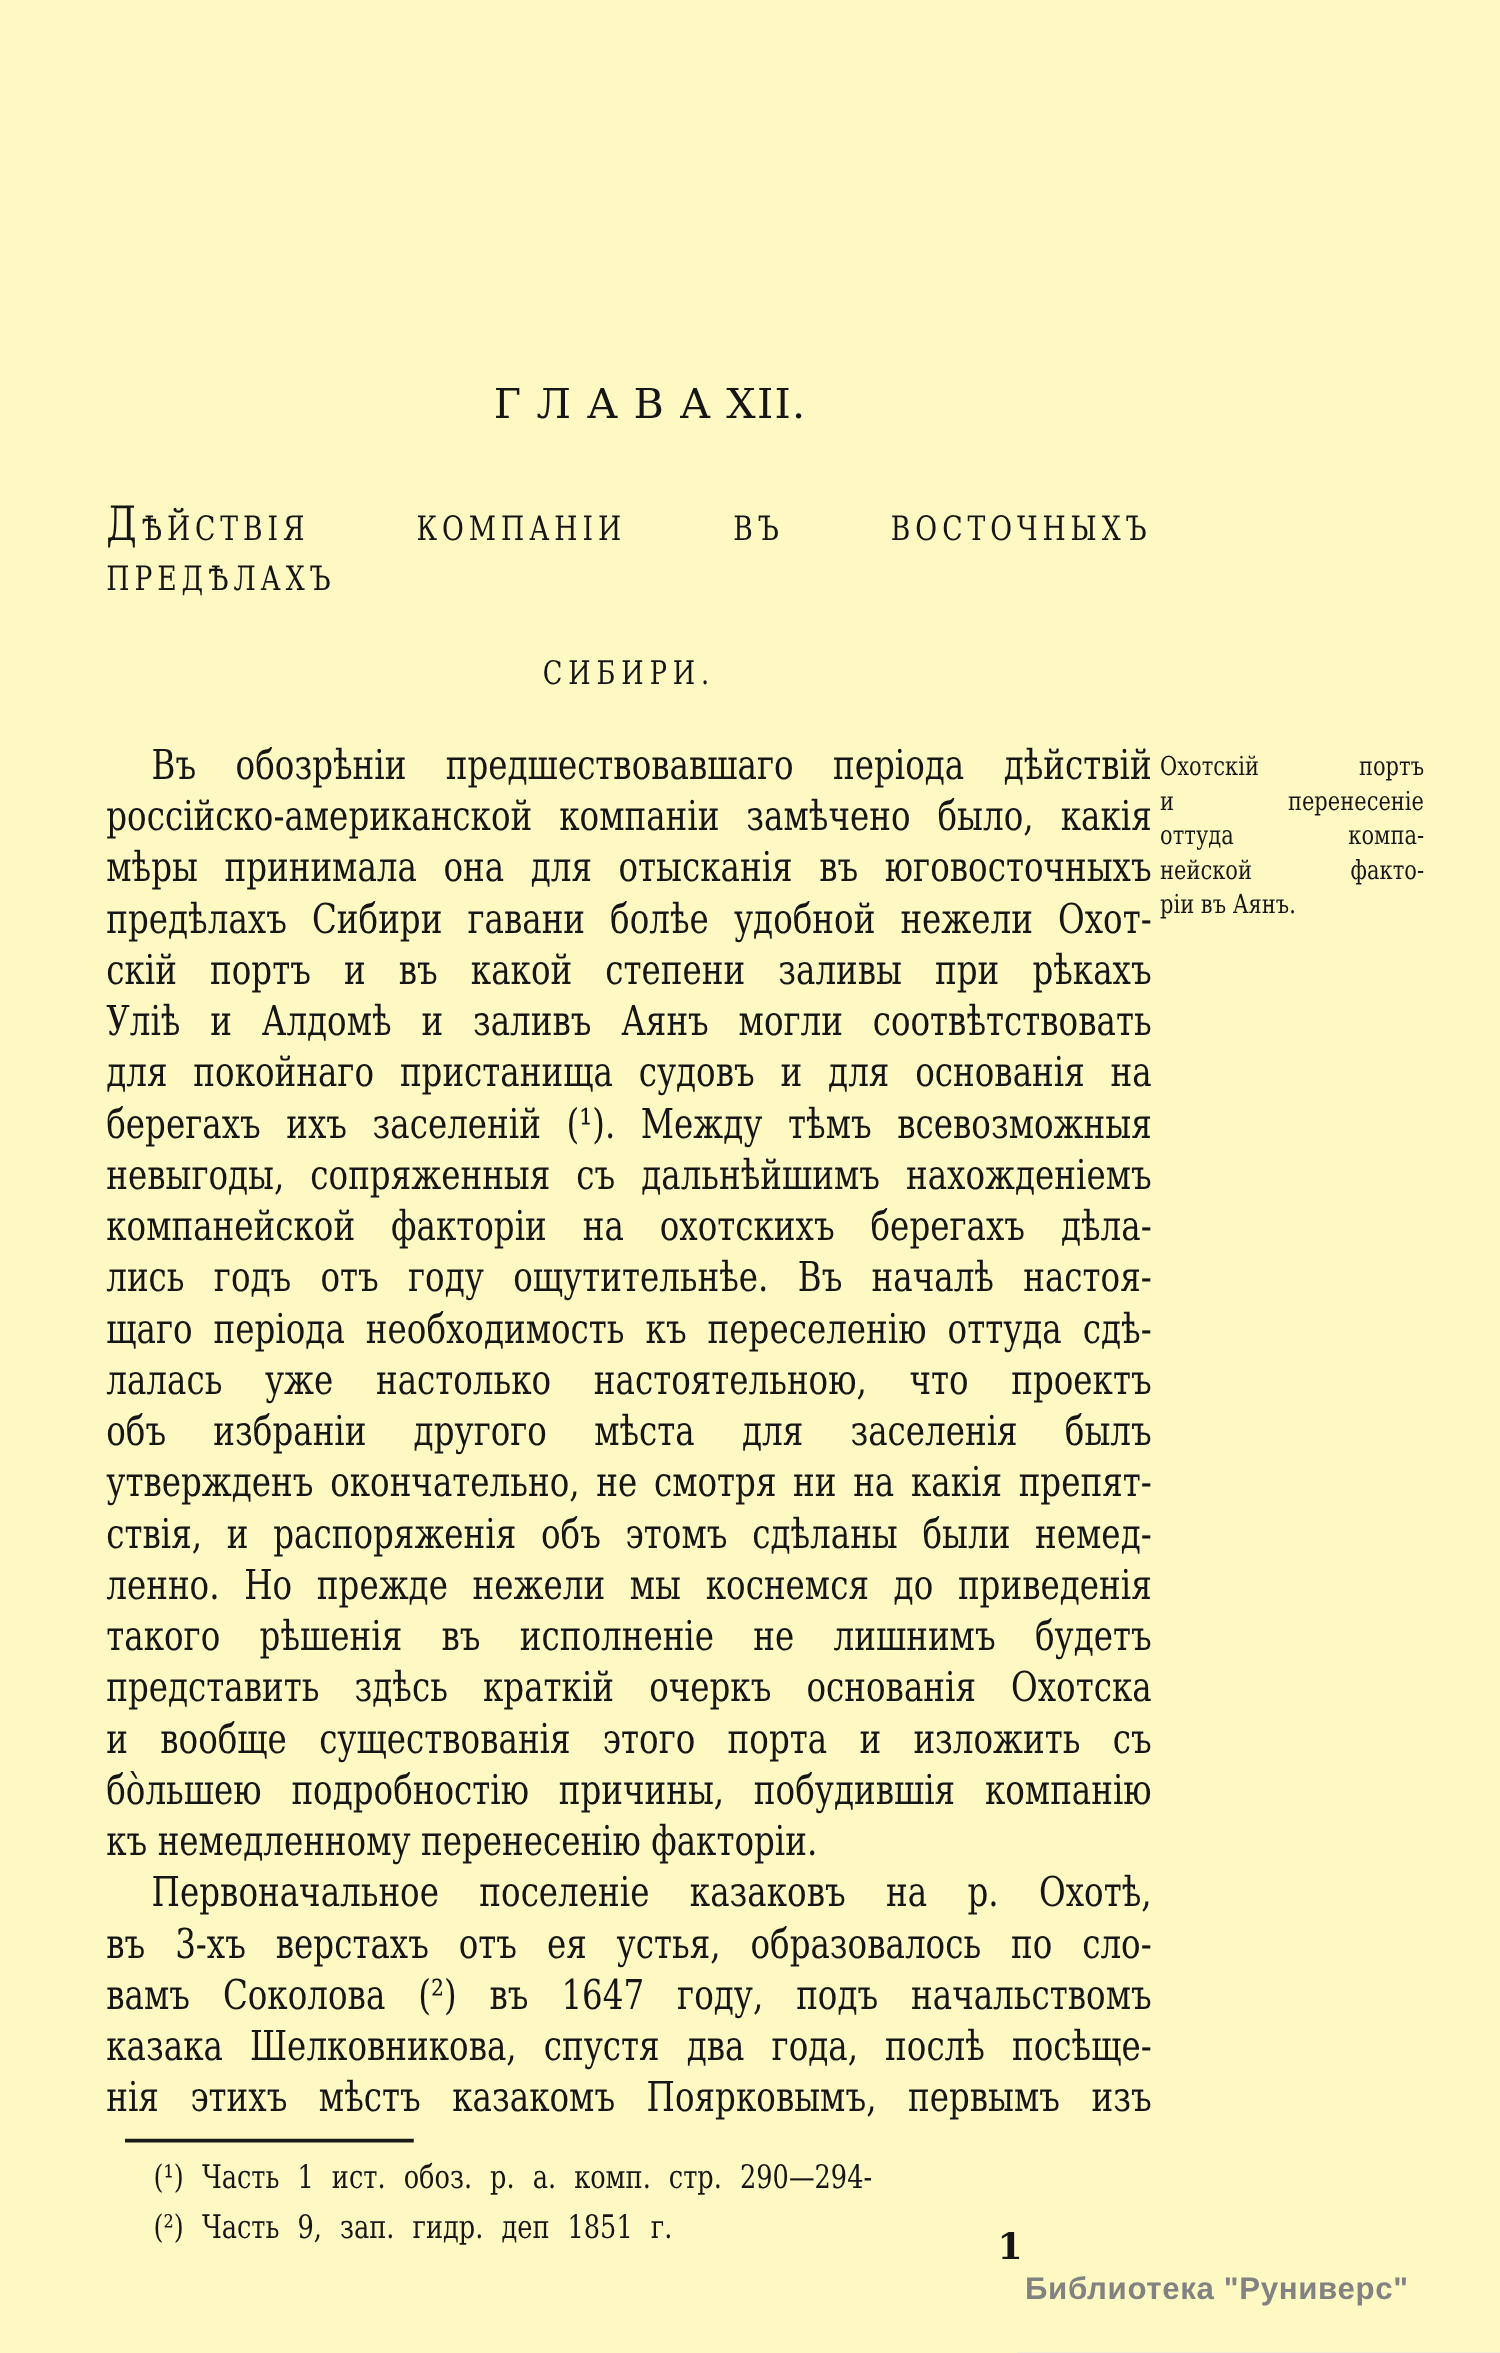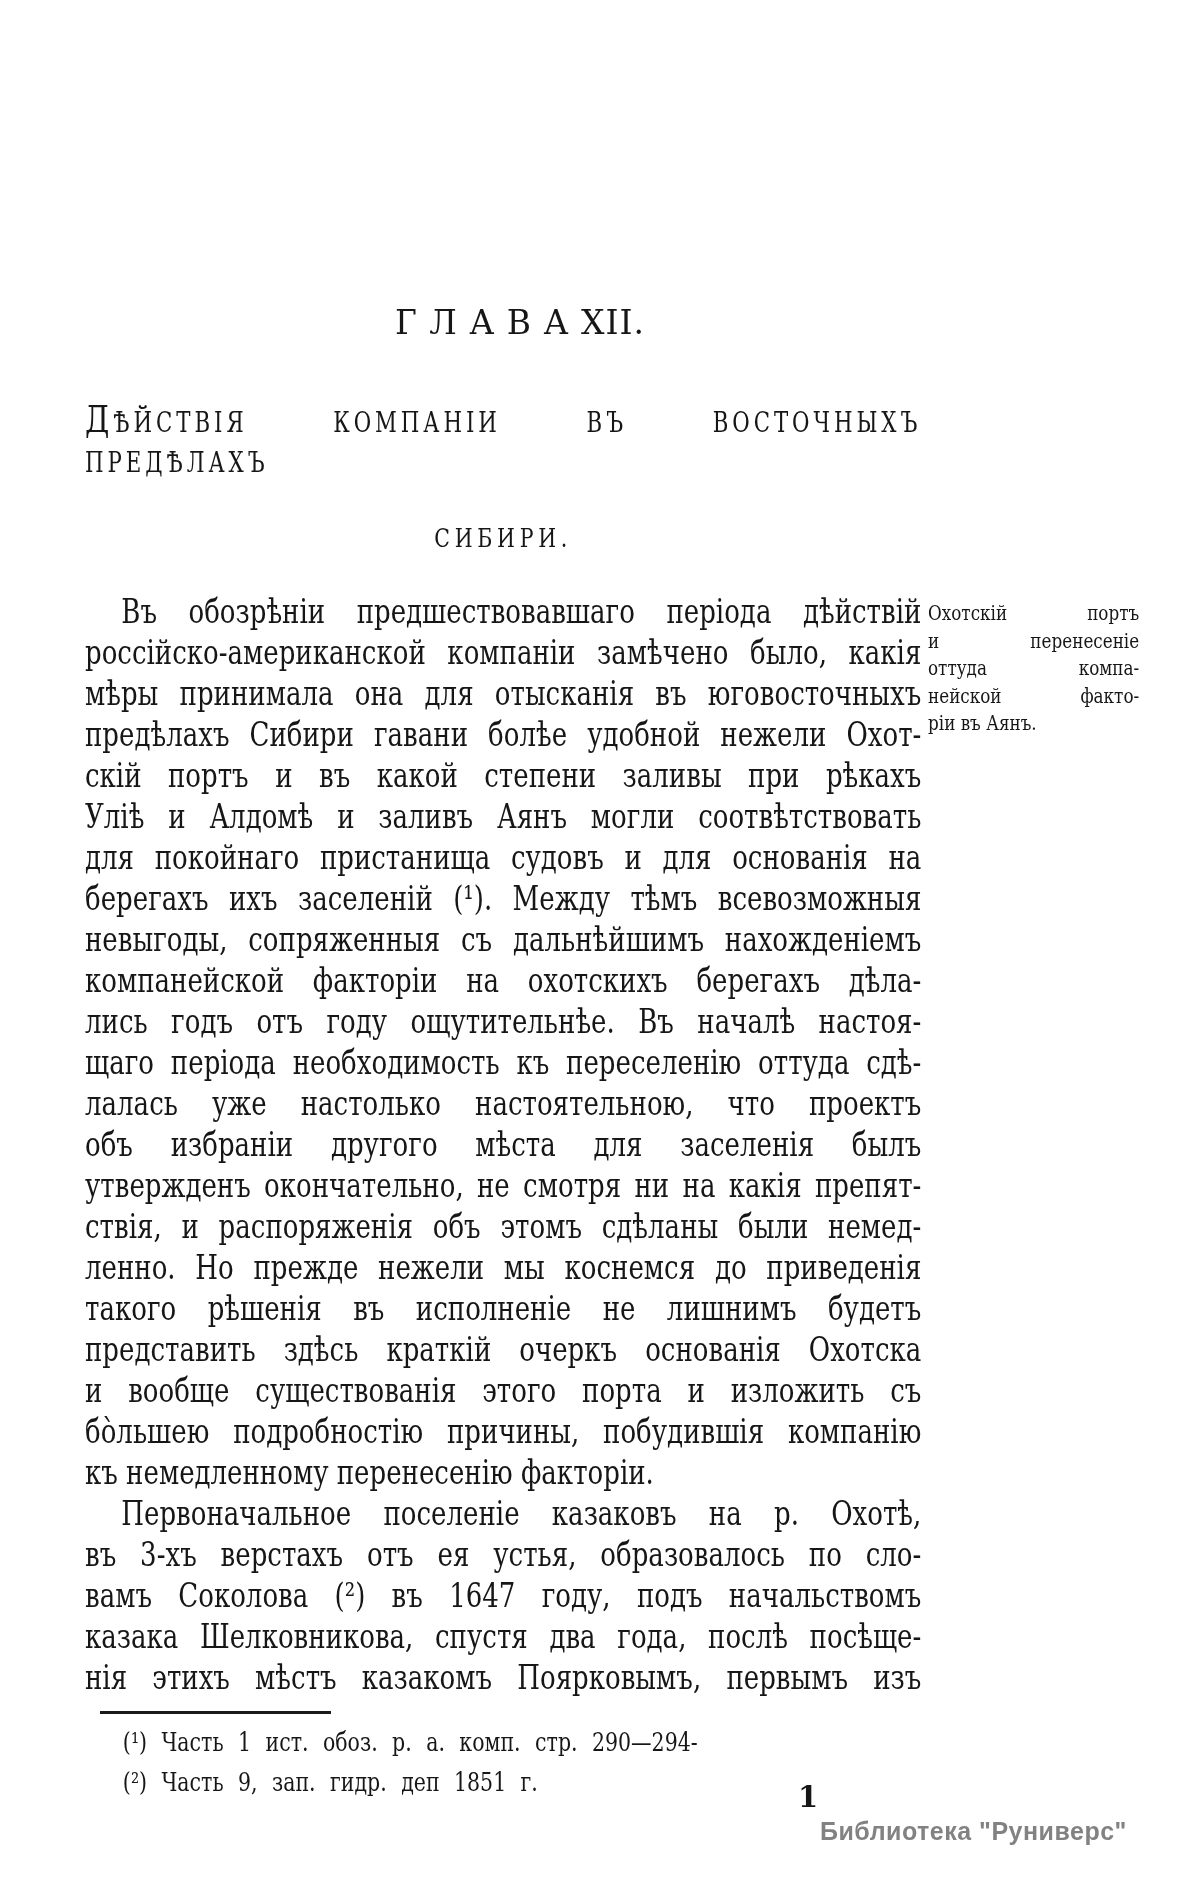--- a/index.html
+++ b/index.html
@@ -1,19 +1,19 @@
 <!DOCTYPE html>
 <html><head>
 <meta charset="utf-8">
 <style>
   html,body{margin:0;padding:0;background:#e8e8e8;}
   .page{
     position:relative;
     width:1200px;height:1882px;
-    background:#ffffff;
+    background:#fef9c3;
     margin:0 auto;
     overflow:hidden;
     font-family:"DejaVu Serif", serif;
     color:#161616;
   }
   
   .chapter-title{
     position:absolute;left:85px;top:303px;width:870px;
     text-align:center;
     font-size:33px;letter-spacing:1px;

